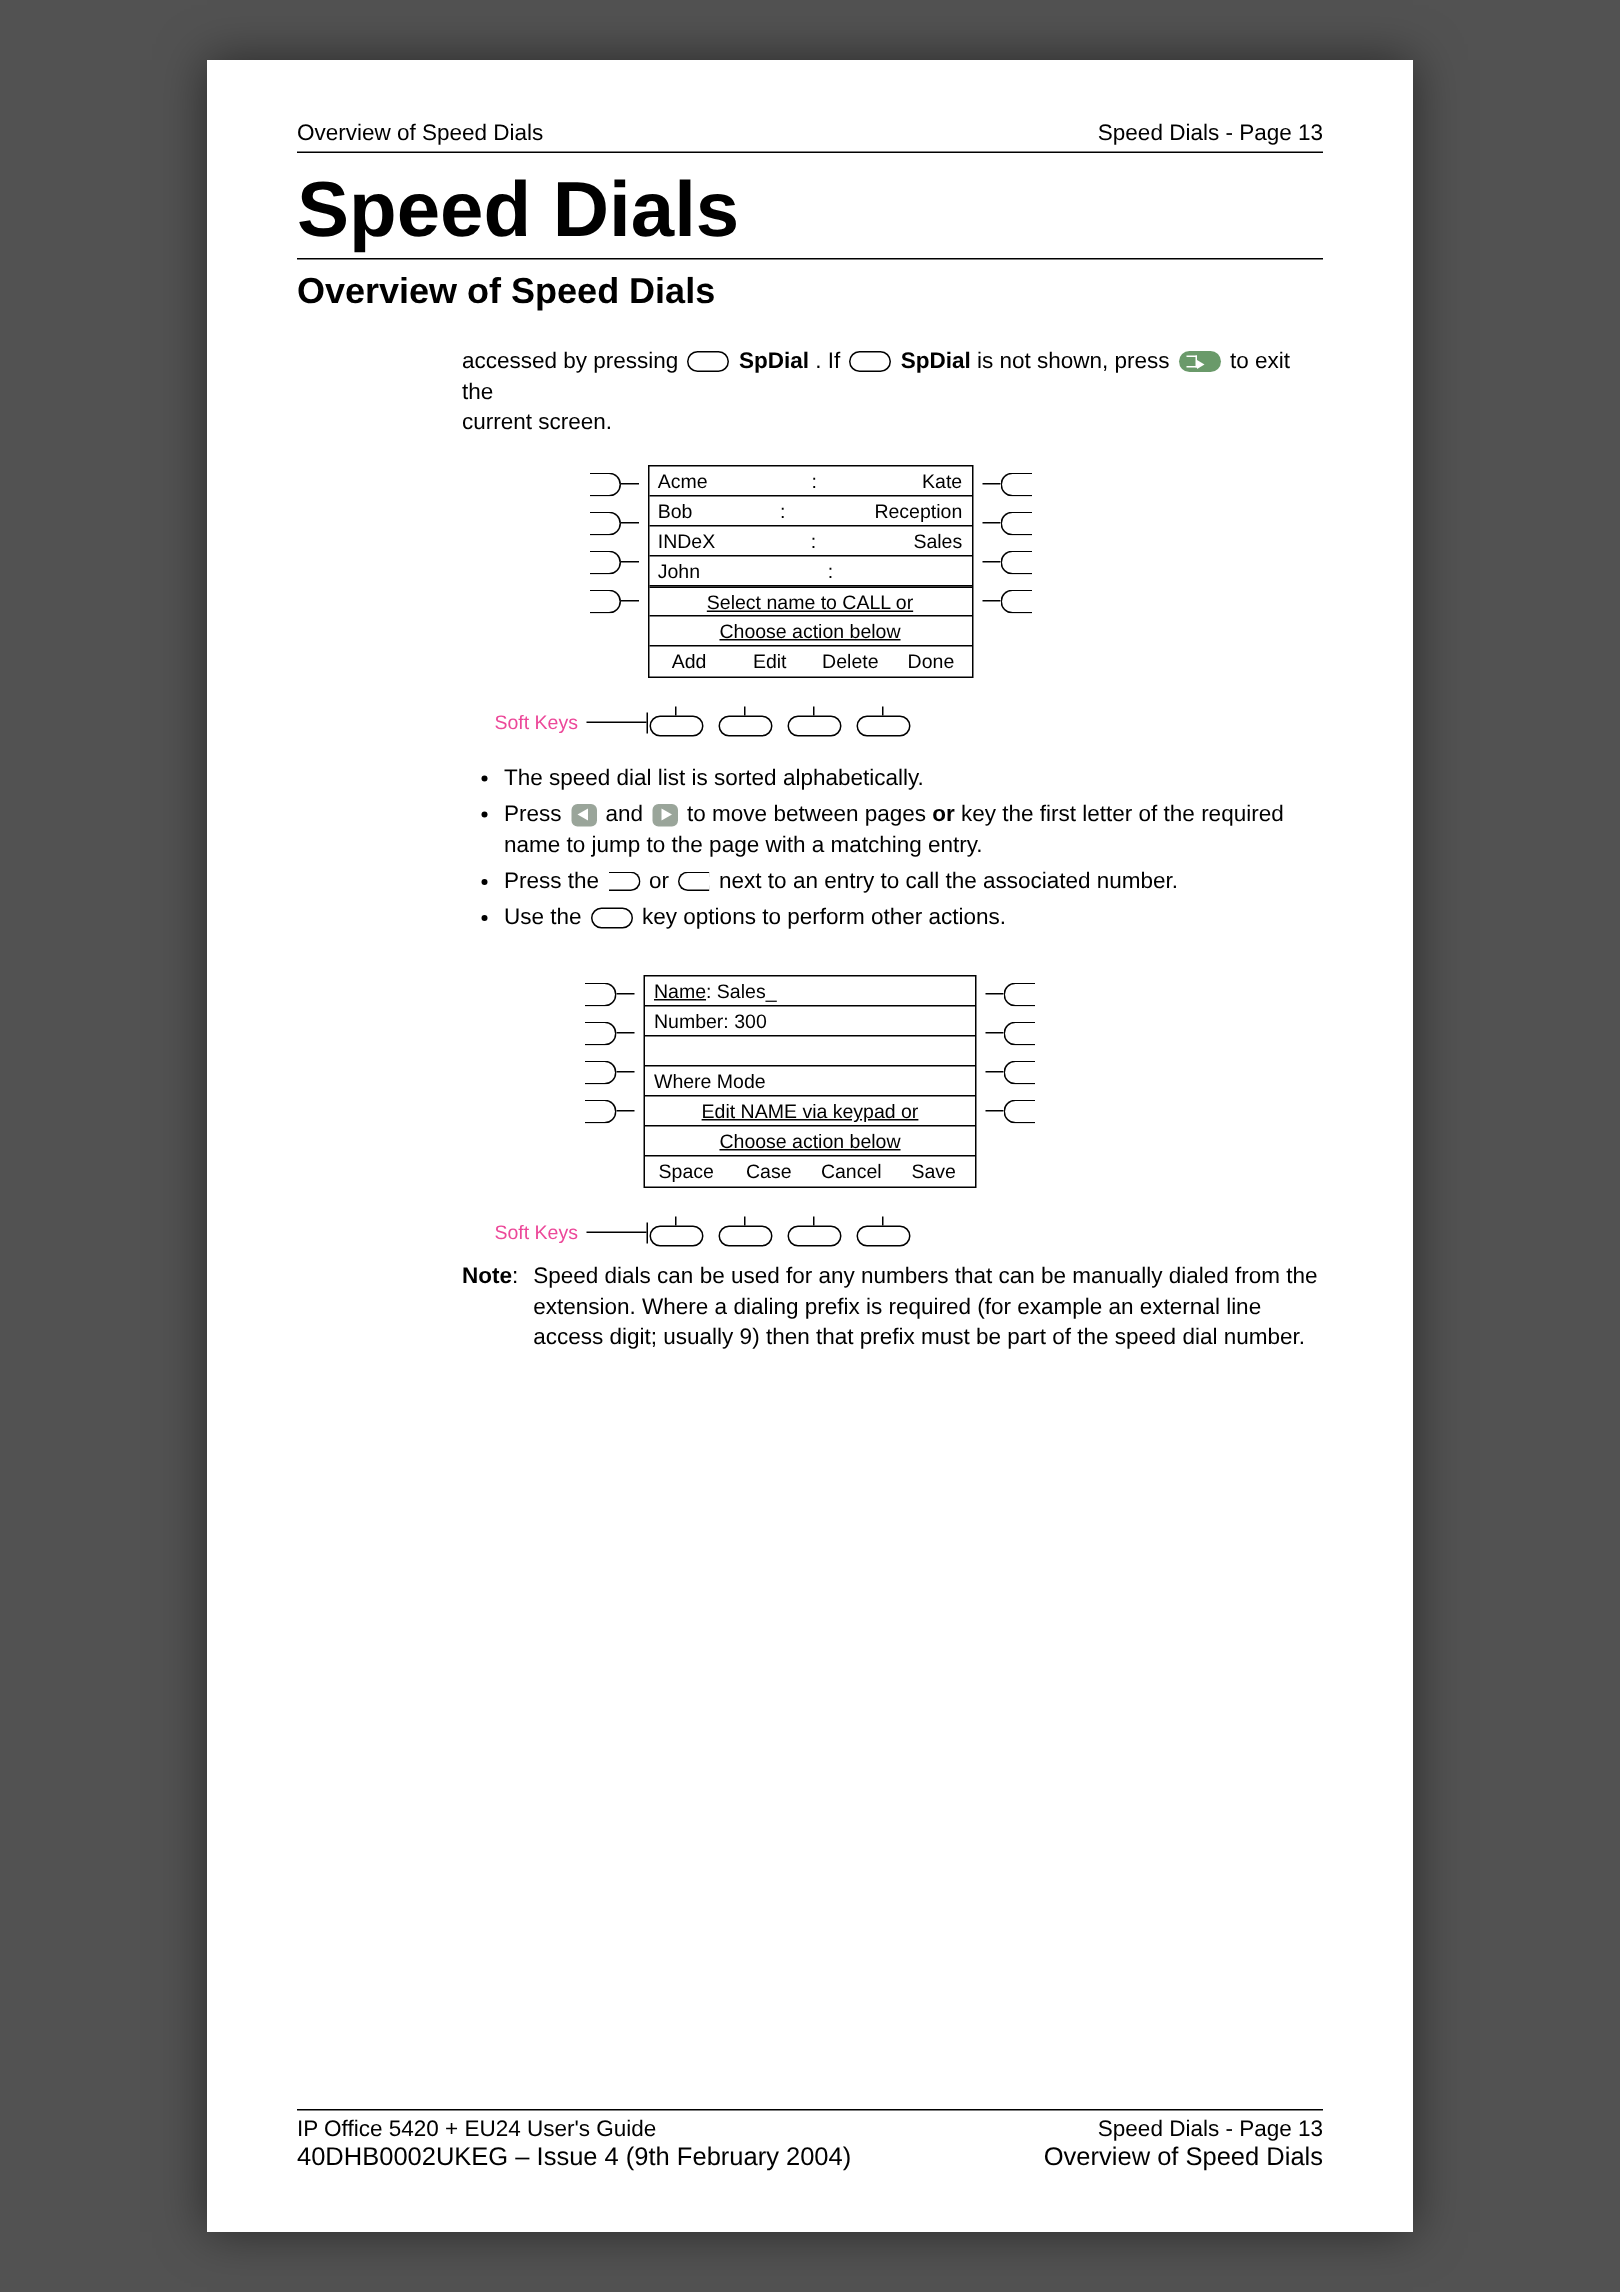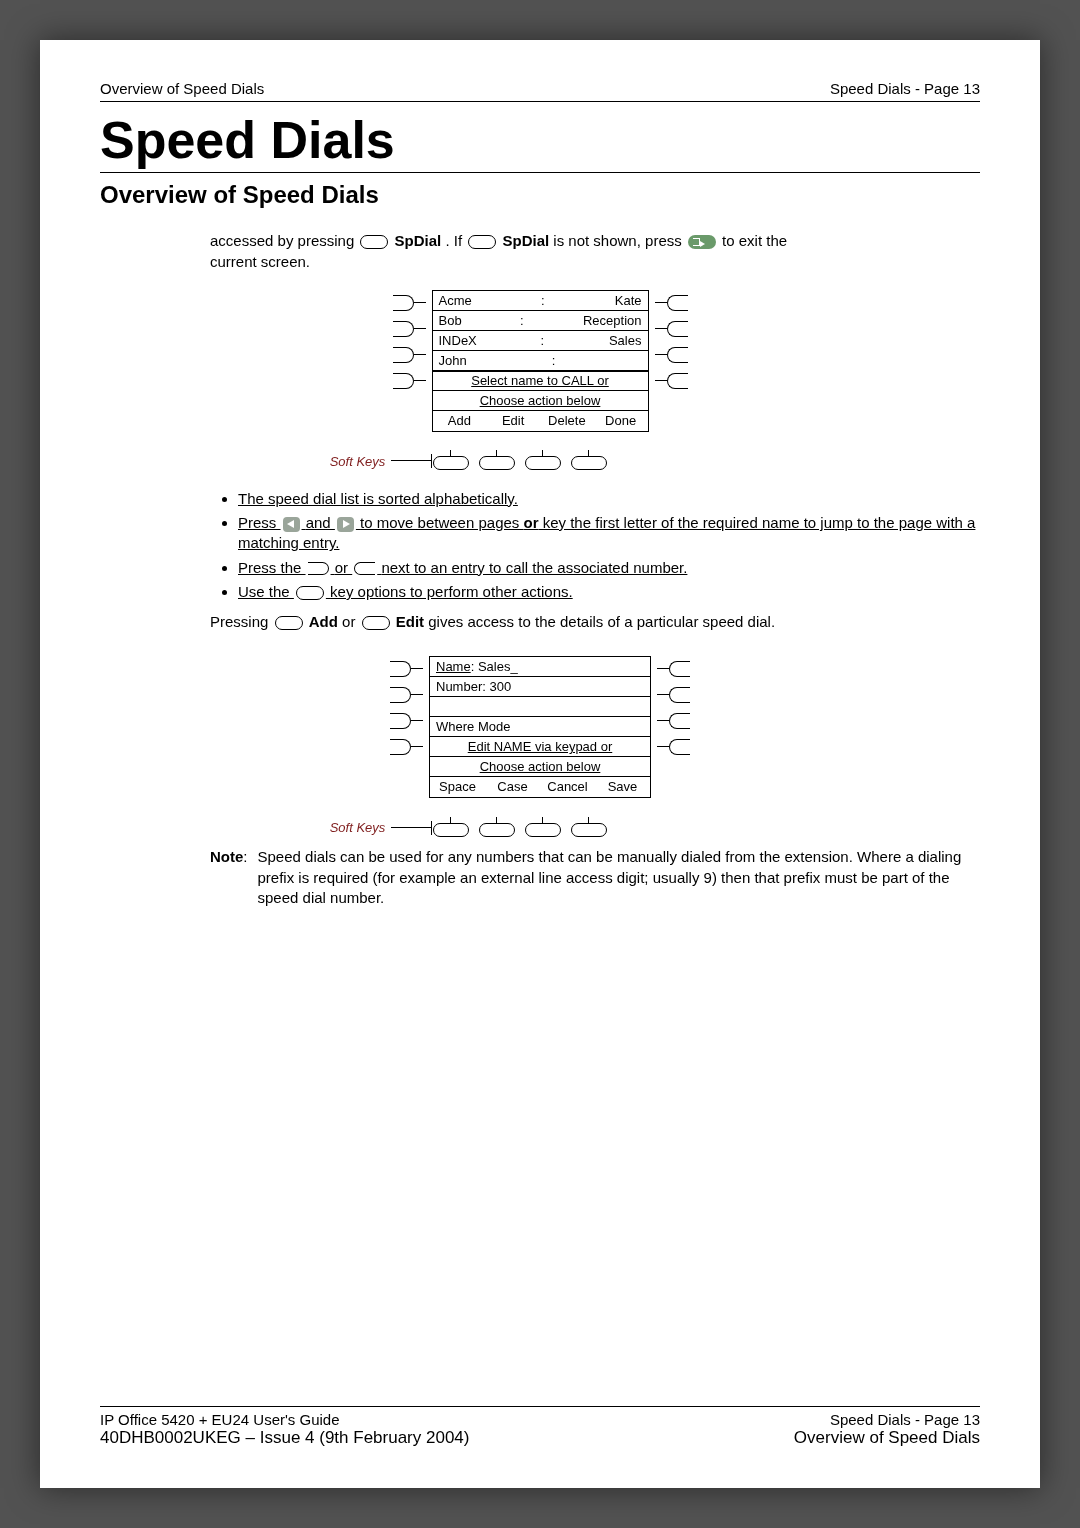--- a/index.html
+++ b/index.html
@@ -2,21 +2,21 @@
 <html><head>
 <meta charset="utf-8">
 <style>
   html, body {
     margin: 0;
     padding: 0;
     background: #525252;
     font-family: Arial, Helvetica, sans-serif;
   }
   .page {
-    width: 1000px;
+    width: 804px;
     min-height: 1448px;
     margin: 40px auto;
     background: #fff;
     box-shadow: 0 0 30px rgba(0,0,0,.5);
     padding: 40px 60px 40px 60px;
     box-sizing: border-box;
     position: relative;
     display: flex;
     flex-direction: column;
   }
@@ -128,21 +128,20 @@
     display: inline-block;
     vertical-align: middle;
     margin: 0 2px;
     background: #fff;
   }
   .half-pill-r { border-radius: 0 7px 7px 0; border-left: none; }
   .half-pill-l { border-radius: 7px 0 0 7px; border-right: none; }
   ul.bullets {
     margin: 20px 0 10px 0;
     padding-left: 28px;
-    text-decoration: underline;
   }
   ul.bullets li {
     margin: 4px 0;
   }
   b { font-weight: bold; }
   .display-area {
     display: flex;
     justify-content: flex-end;
     column-gap: 6px;
     margin: 18px auto 18px auto;
@@ -205,24 +204,23 @@
   }
   .screen.s1 { width: 215px; }
   .screen.s2 { width: 220px; }
   .softkeys-row {
     display: flex;
     align-items: center;
     margin-top: 4px;
   }
   .softkeys-label {
     font-size: 13px;
-    color: #7f1d1d;
+    color: #ec4899;
     margin-right: 6px;
     white-space: nowrap;
-    font-style: italic;
   }
   .softkeys-line {
     width: 40px;
     height: 1px;
     border-top: 1px solid #000;
     margin-right: 2px;
     position: relative;
   }
   .softkeys-line::after {
     content: '';
@@ -423,29 +421,20 @@
         <span class="half-pill-l inline-icon"></span>
         <span> next to an entry to call the associated number.</span>
       </li>
       <li>
         <span>Use the </span>
         <span class="pill inline-icon"></span>
         <span> key options to perform other actions.</span>
       </li>
     </ul>
 
-    <p style="margin:6px 0;">
-      <span>Pressing </span>
-      <span class="pill inline-icon"></span>
-      <b> Add</b>
-      <span> or </span>
-      <span class="pill inline-icon"></span>
-      <b> Edit</b>
-      <span> gives access to the details of a particular speed dial.</span>
-    </p>
   </div>
 
   <div class="segment">
   <div class="display-area">
     <div class="display-col">
       <div style="display:flex;align-items:center;height:20px">
               <span class="dc-stub l"></span>
               <span class="dc-connector"></span>
             </div>
       <div style="display:flex;align-items:center;height:20px">

